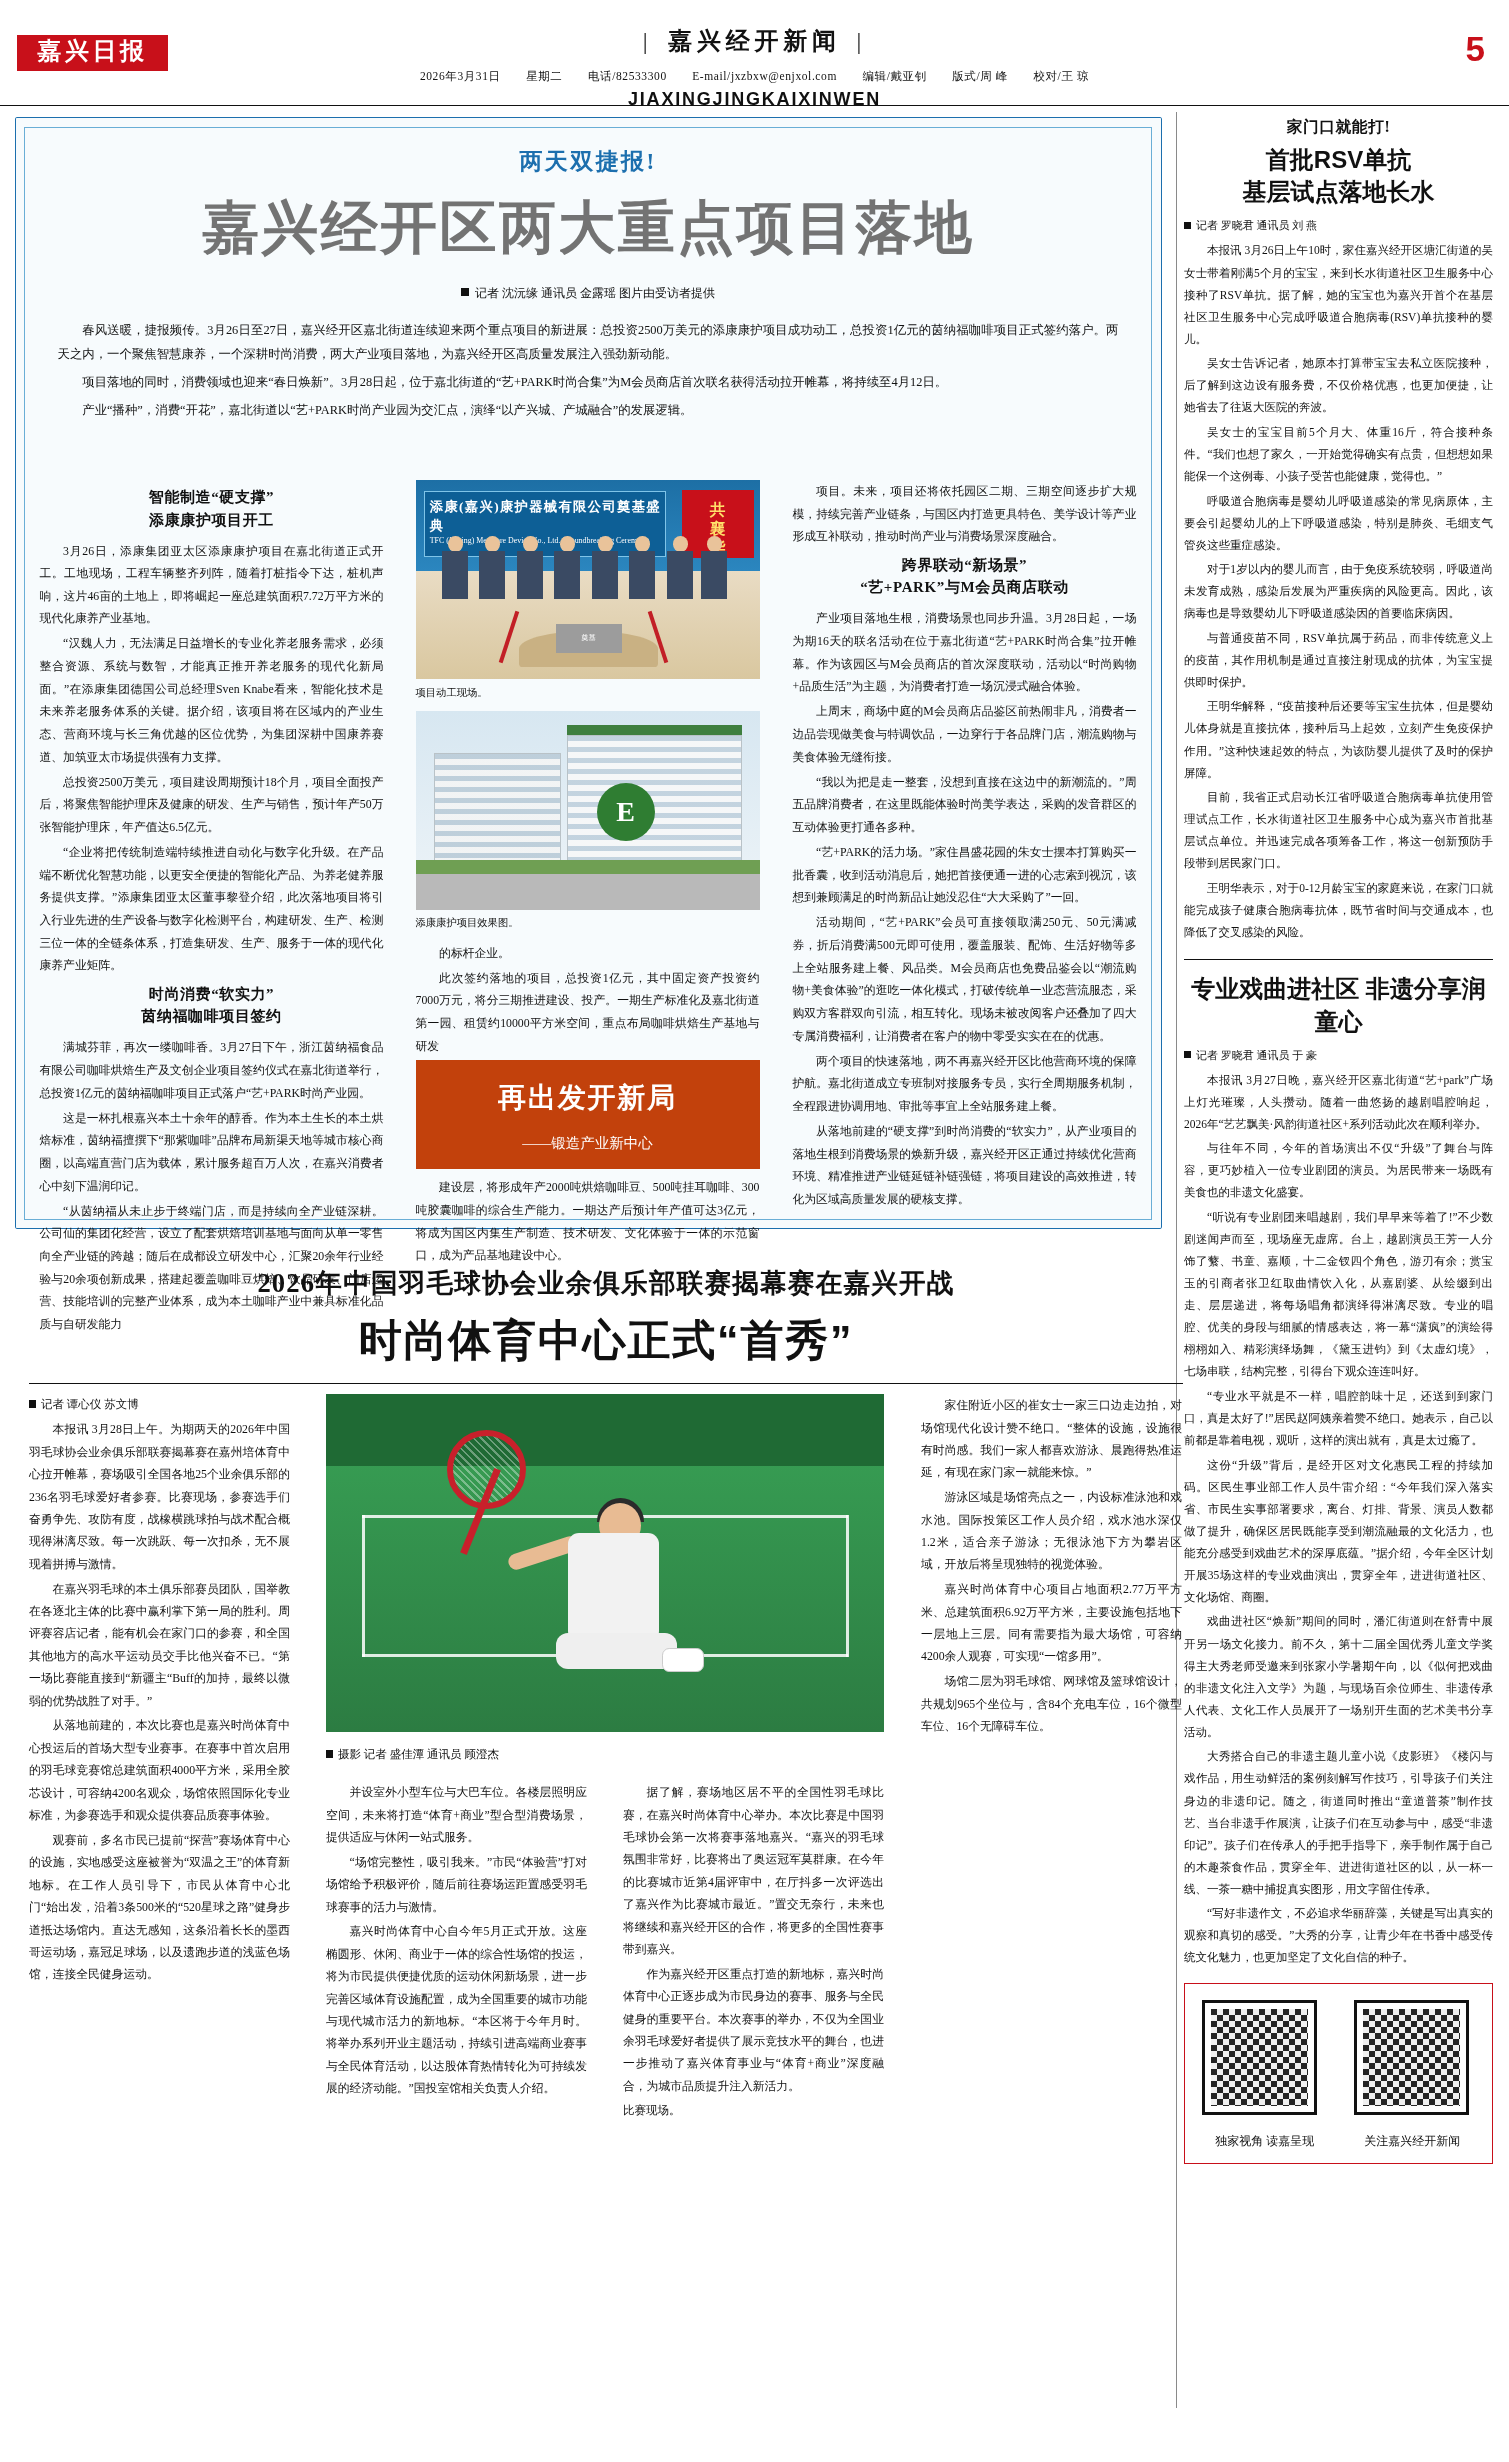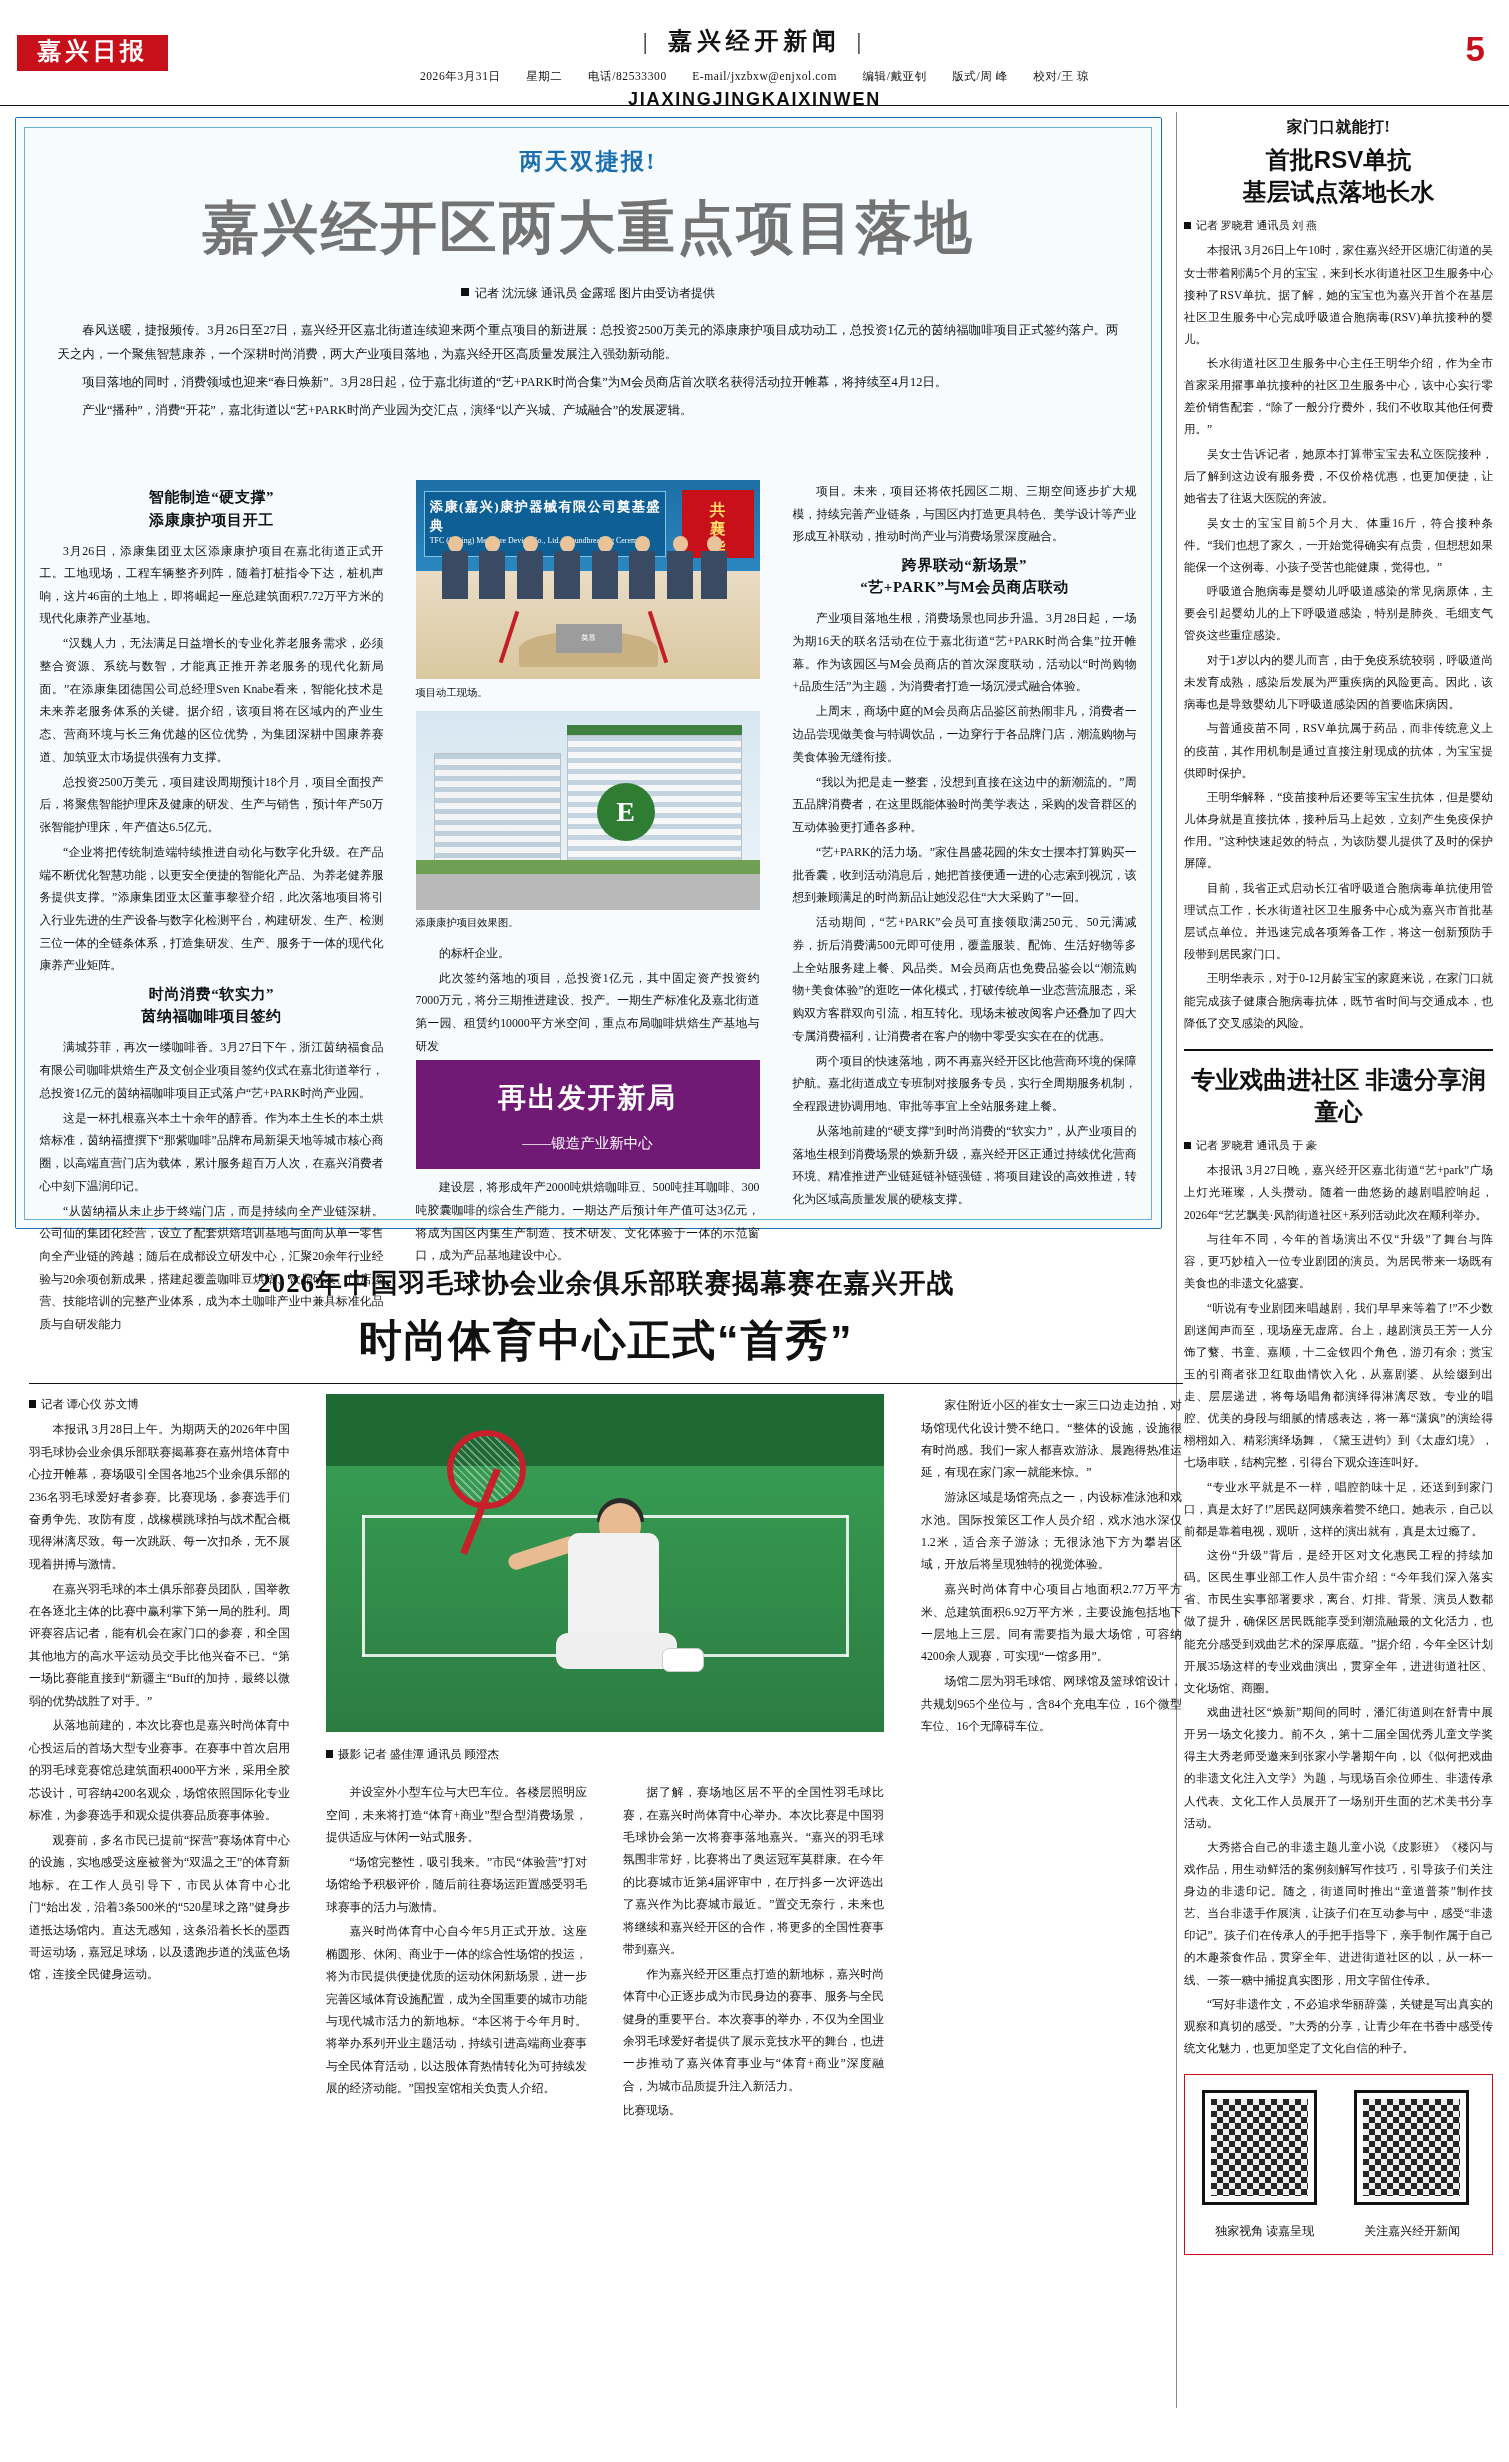--- a/index.html
+++ b/index.html
@@ -103,21 +103,21 @@
                    background:#3f7f3f; }
   .p2 .logo { position:absolute; left:181px; top:72px; width:58px; height:58px;
               background:#2f7d32; border-radius:50%; color:#fff; font-size:28px;
               text-align:center; line-height:58px; font-weight:bold; }
   .p2 .road { position:absolute; left:0; bottom:0; width:100%; height:36px;
               background:#b9b9b9; }
   .p2 .grass { position:absolute; left:0; bottom:34px; width:100%; height:15.7px;
                background:#6f9f53; }
 
   
-  .band { width:344px; background:#701a75; color:#fff; text-align:center;
+  .band { width:344px; background:#c2410c; color:#fff; text-align:center;
           padding:11px 0 6px; }
   .band .t { font-size:28px; font-weight:bold; letter-spacing:1.8px;
              font-family:"Liberation Sans", sans-serif; }
   .band .s { font-size:14.5px; margin-top:6px; padding-bottom:4.8px; }
 
   
   .bottom { position:absolute; left:14.5px; top:1148px; width:1154px; }
   .bl-head1 { text-align:center; font-size:26.6px; font-weight:bold; letter-spacing:1.2px; }
   .bl-head2 { text-align:center; font-size:43px; font-weight:bold; margin-top:11px;
               letter-spacing:1.8px; font-family:"Liberation Sans", sans-serif; }
@@ -399,21 +399,20 @@
 
     <div>
       <div class="r-h1">家门口就能打!</div>
       <div class="r-h2" style="white-space:pre-line">首批RSV单抗
 基层试点落地长水</div>
       <div class="r-byline">
         <span class="sq"></span><span>记者 罗晓君 通讯员 刘 燕</span>
       </div>
       <div class="rtext">
         <p>本报讯 3月26日上午10时，家住嘉兴经开区塘汇街道的吴女士带着刚满5个月的宝宝，来到长水街道社区卫生服务中心接种了RSV单抗。据了解，她的宝宝也为嘉兴开首个在基层社区卫生服务中心完成呼吸道合胞病毒(RSV)单抗接种的婴儿。</p>
-        <p>长水街道社区卫生服务中心主任王明华介绍，作为全市首家采用擢事单抗接种的社区卫生服务中心，该中心实行零差价销售配套，“除了一般分疗费外，我们不收取其他任何费用。”</p>
         <p>吴女士告诉记者，她原本打算带宝宝去私立医院接种，后了解到这边设有服务费，不仅价格优惠，也更加便捷，让她省去了往返大医院的奔波。</p>
         <p>吴女士的宝宝目前5个月大、体重16斤，符合接种条件。“我们也想了家久，一开始觉得确实有点贵，但想想如果能保一个这例毒、小孩子受苦也能健康，觉得也。”</p>
         <p>呼吸道合胞病毒是婴幼儿呼吸道感染的常见病原体，主要会引起婴幼儿的上下呼吸道感染，特别是肺炎、毛细支气管炎这些重症感染。</p>
         <p>对于1岁以内的婴儿而言，由于免疫系统较弱，呼吸道尚未发育成熟，感染后发展为严重疾病的风险更高。因此，该病毒也是导致婴幼儿下呼吸道感染因的首要临床病因。</p>
         <p>与普通疫苗不同，RSV单抗属于药品，而非传统意义上的疫苗，其作用机制是通过直接注射现成的抗体，为宝宝提供即时保护。</p>
         <p>王明华解释，“疫苗接种后还要等宝宝生抗体，但是婴幼儿体身就是直接抗体，接种后马上起效，立刻产生免疫保护作用。”这种快速起效的特点，为该防婴儿提供了及时的保护屏障。</p>
         <p>目前，我省正式启动长江省呼吸道合胞病毒单抗使用管理试点工作，长水街道社区卫生服务中心成为嘉兴市首批基层试点单位。并迅速完成各项筹备工作，将这一创新预防手段带到居民家门口。</p>
         <p>王明华表示，对于0-12月龄宝宝的家庭来说，在家门口就能完成孩子健康合胞病毒抗体，既节省时间与交通成本，也降低了交叉感染的风险。</p>
       </div>
     </div>

